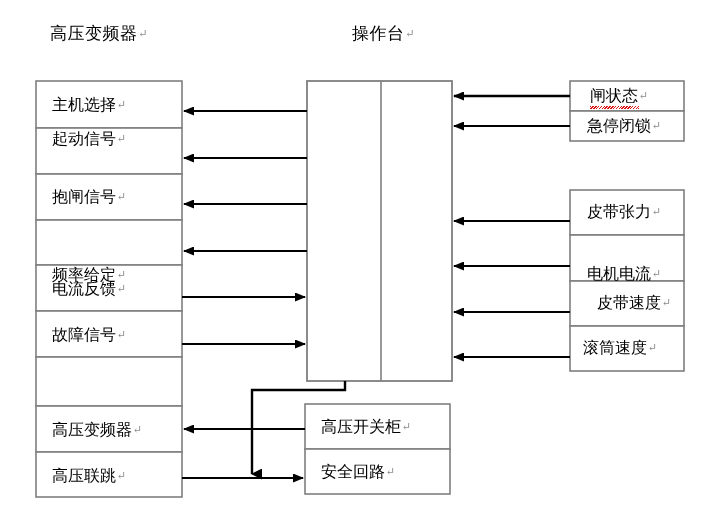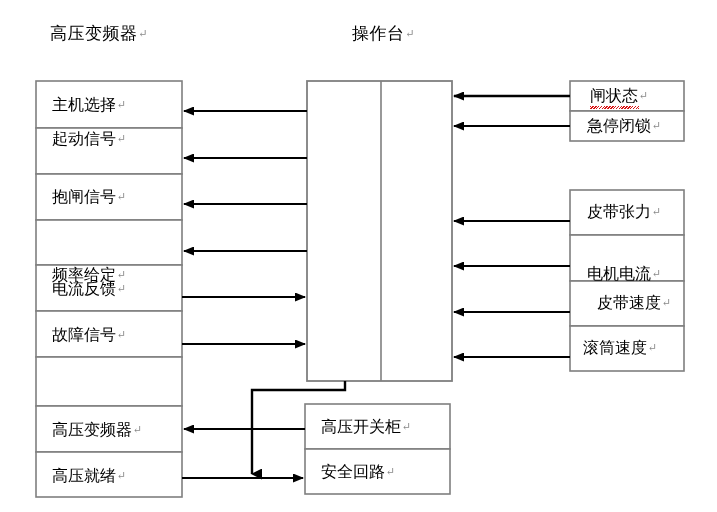--- a/index.html
+++ b/index.html
@@ -171,21 +171,21 @@
   <div class="cell-label" style="left:52px; top:327px;">
     <span>故障信号</span><span class="pilcrow">↵</span>
   </div>
   <div class="cell-label" style="left:52px; top:374px;">
     <span></span><span class="pilcrow"></span>
   </div>
   <div class="cell-label" style="left:52px; top:422px;">
     <span>高压变频器</span><span class="pilcrow">↵</span>
   </div>
   <div class="cell-label" style="left:52px; top:468px;">
-    <span>高压就绪</span><span class="pilcrow">↵</span>
+    <span>高压联跳</span><span class="pilcrow">↵</span>
   </div>
 
   <div class="cell-label" style="left:590px; top:88px;">
     <span>闸状态</span><span class="pilcrow">↵</span>
   </div>
   <div class="squiggle" style="left:590px; top:106px; width:49px;"></div>
 
   <div class="cell-label" style="left:587px; top:118px;text-align:right;">
     <span>急停闭锁</span><span class="pilcrow">↵</span>
   </div>

